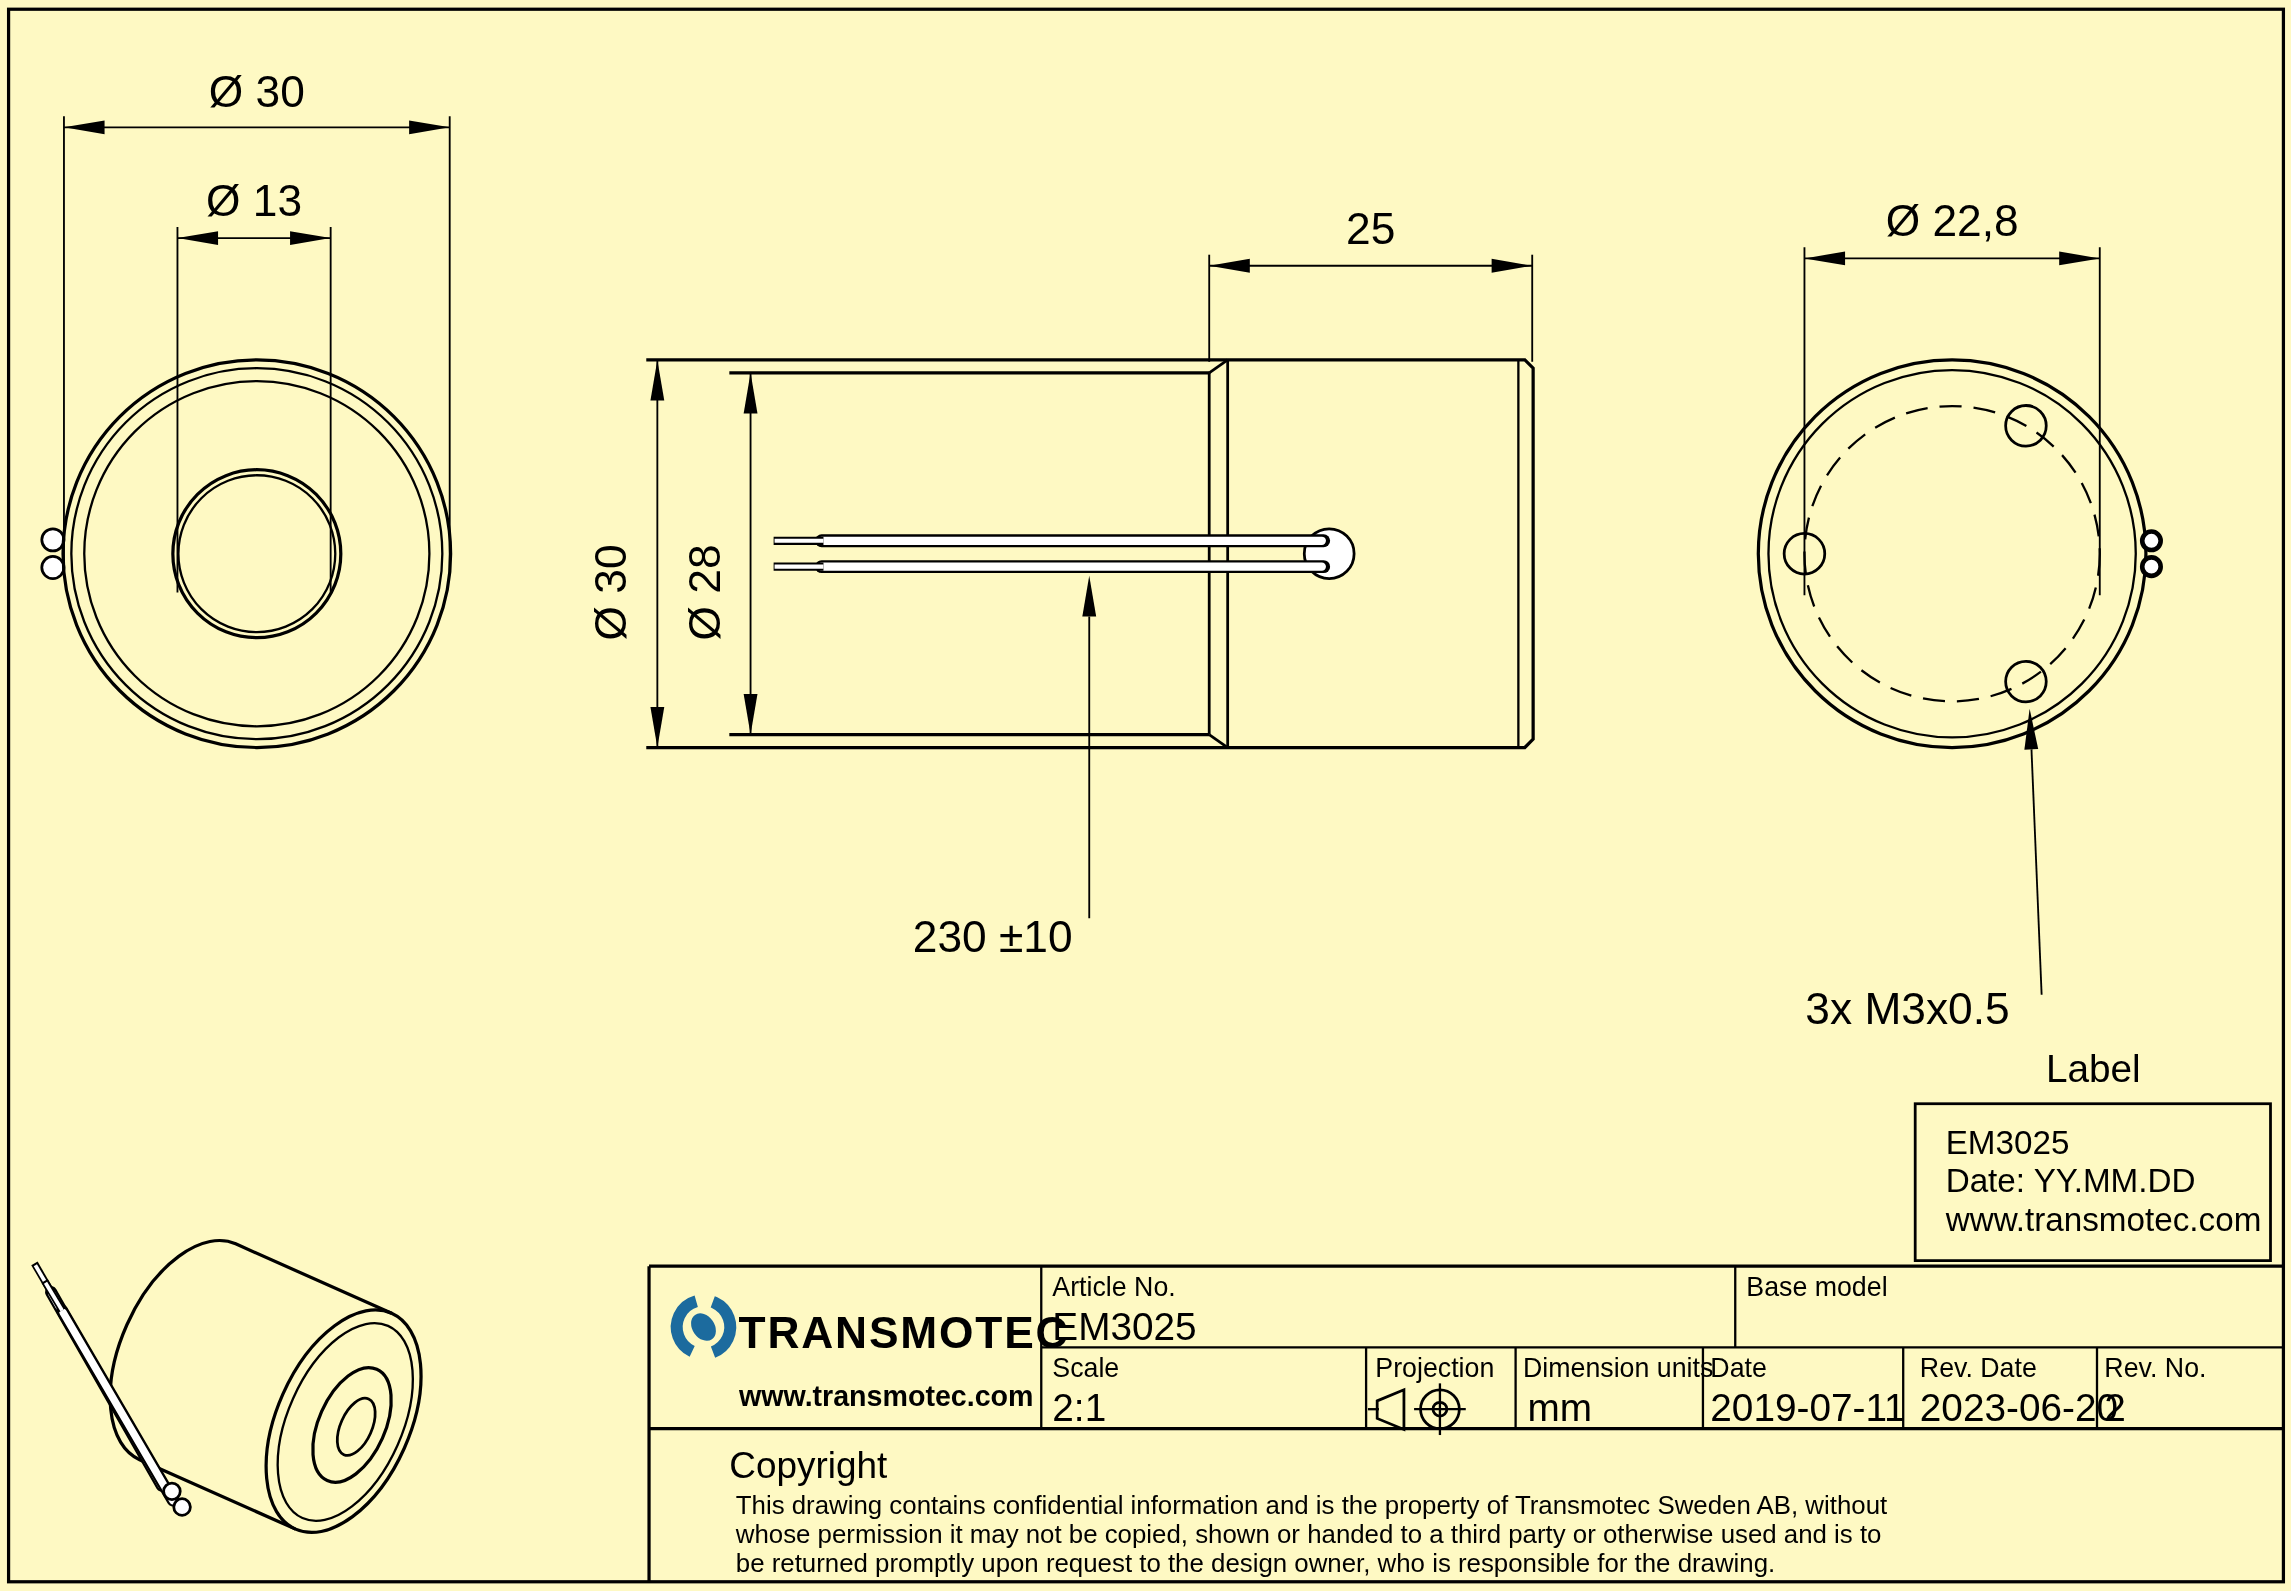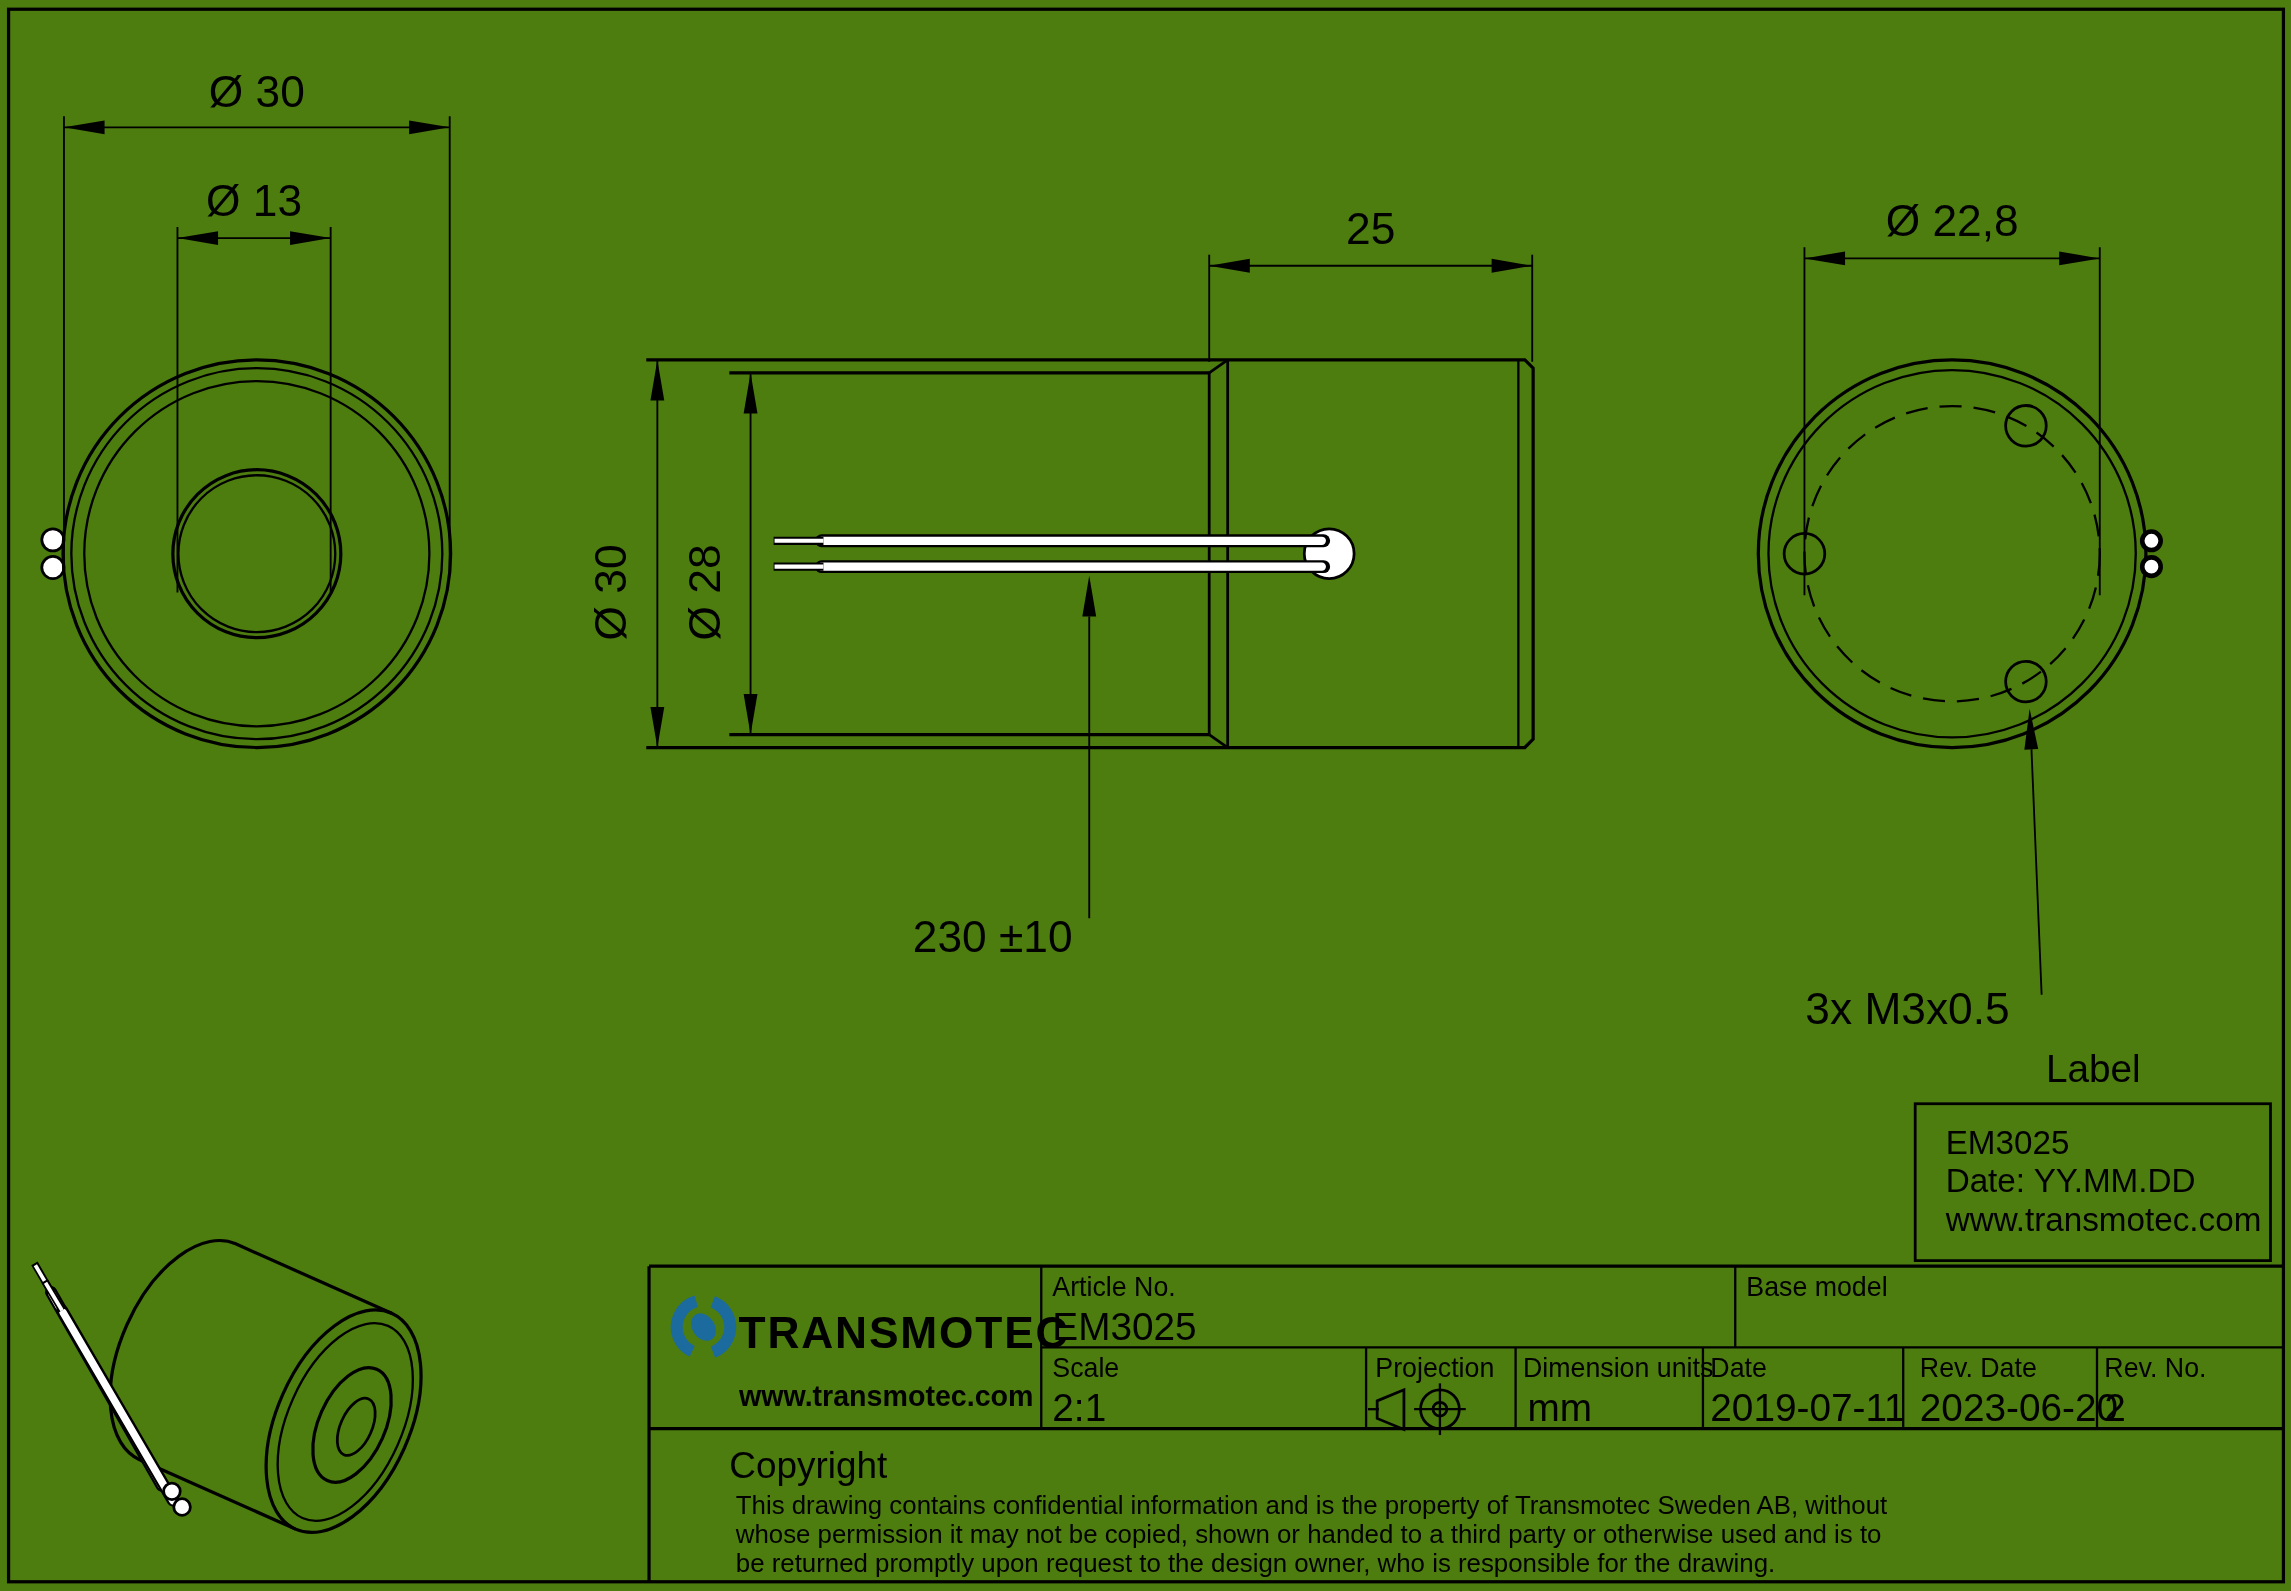--- a/index.html
+++ b/index.html
@@ -1,16 +1,16 @@
 <!DOCTYPE html>
 <html style="font-size:14.8px"><head>
 <meta charset="utf-8">
 <style>
   html,body{margin:0;padding:0;background:#fff;}
-  .page{position:relative;width:2292px;height:1591px;background:#4d7c0f;overflow:hidden;
+  .page{position:relative;width:2292px;height:1591px;background:#fef9c3;overflow:hidden;
         font-family:"Liberation Sans",sans-serif;}
   svg{position:absolute;left:0;top:0;}
   svg text{fill:#000;font-family:"Liberation Sans",sans-serif;}
   .dimtxt{font-size:48px;}
   .lbl{font-size:29px;}
   .val{font-size:42px;}
   .boxtxt{font-size:36px;}
   .brand{font-size:48px;font-weight:bold;letter-spacing:2px;}
   .brandurl{font-size:31px;font-weight:bold;}
   .cpyttl{font-size:40px;}

